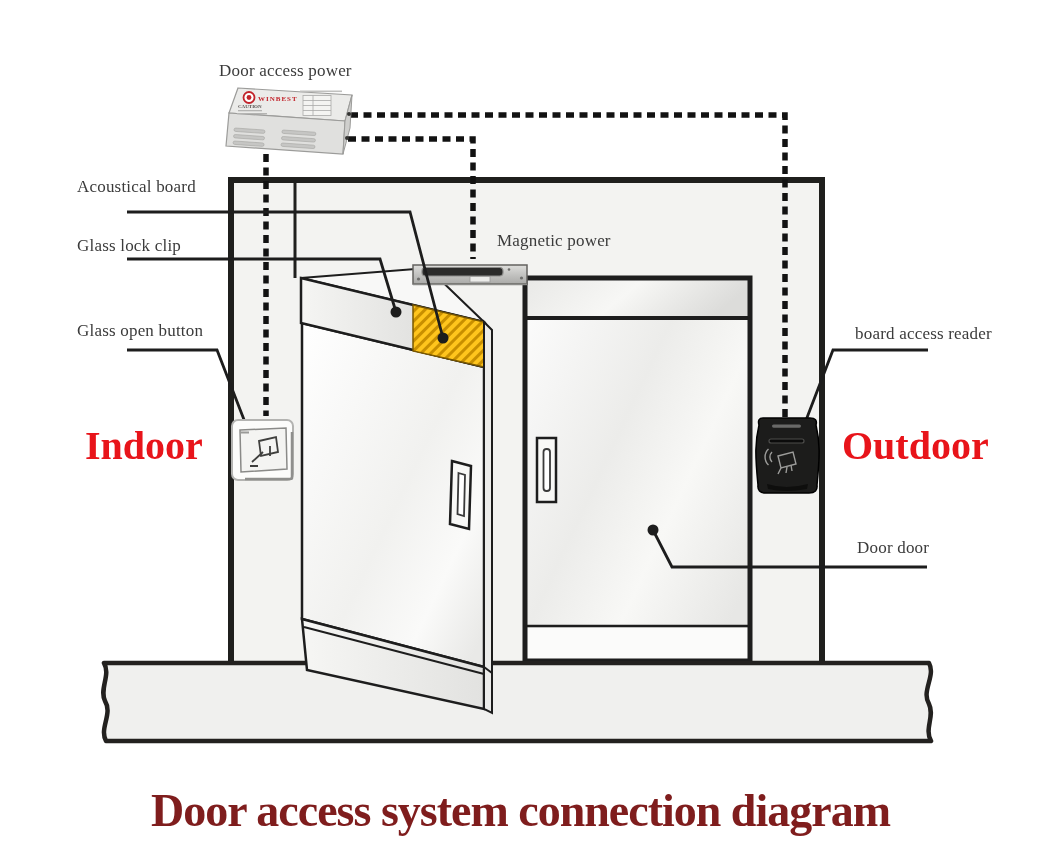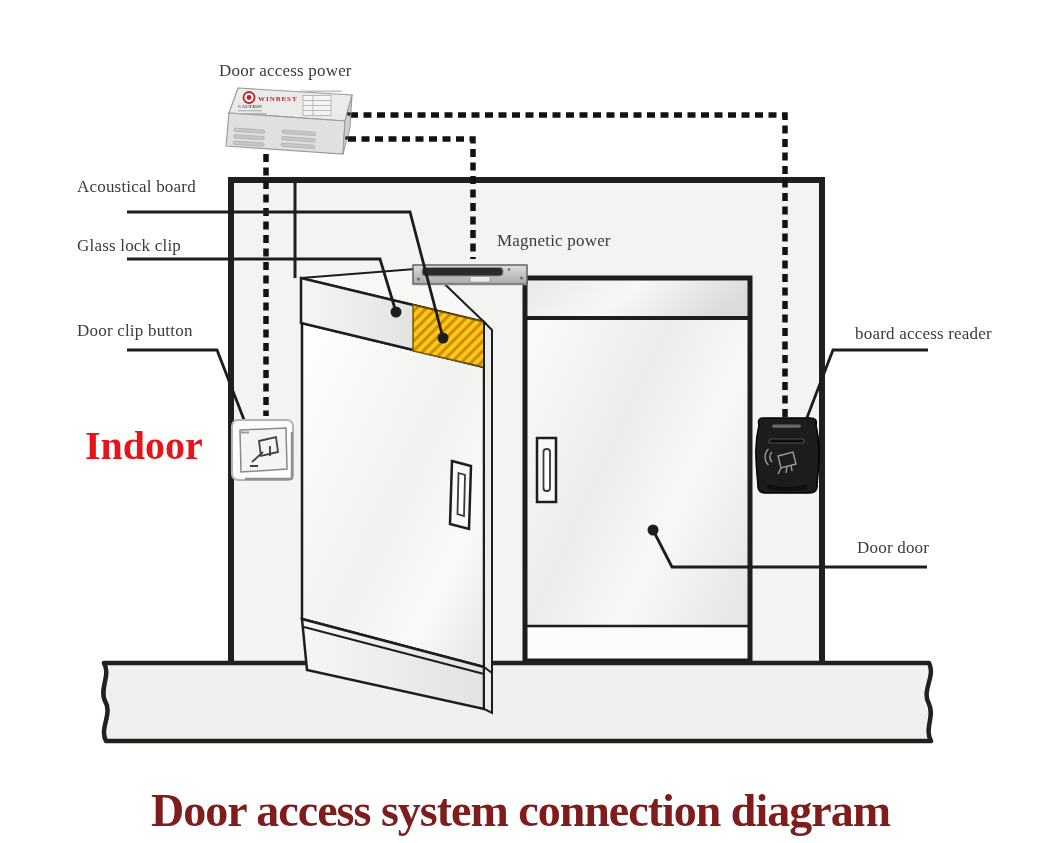--- a/index.html
+++ b/index.html
@@ -176,22 +176,23 @@
       </g>
     </g>
     <circle cx="349" cy="114" r="2" fill="#333331"></circle>
     <circle cx="347" cy="138" r="2" fill="#333331"></circle>
   </g>
 </svg>
 
 <div class="lbl" style="left:219px;top:61px">Door access power</div>
 <div class="lbl" style="left:77px;top:177px">Acoustical board</div>
 <div class="lbl" style="left:77px;top:236px">Glass lock clip</div>
-<div class="lbl" style="left:77px;top:321px">Door clip button</div>
+<div class="lbl" style="left:77px;top:321px">Glass open button</div>
 <div class="lbl" style="left:497px;top:231px">Magnetic power</div>
 <div class="lbl" style="left:855px;top:324px">board access reader</div>
 <div class="lbl" style="left:857px;top:538px">Door door</div>
 
 <div class="side-word" style="left:85px;top:422px">Indoor</div>
+<div class="side-word" style="left:842px;top:422px">Outdoor</div>
 
 <div class="title">Door access system connection diagram</div>
 
 </div>
 
 </body></html>

